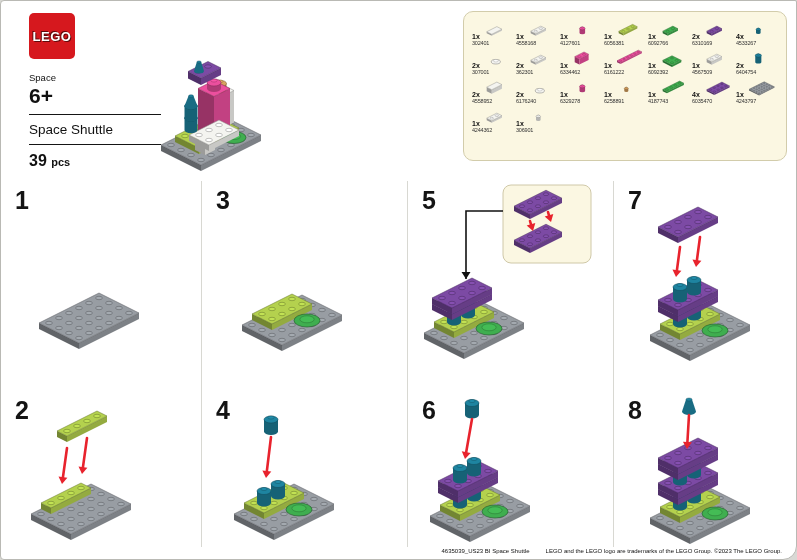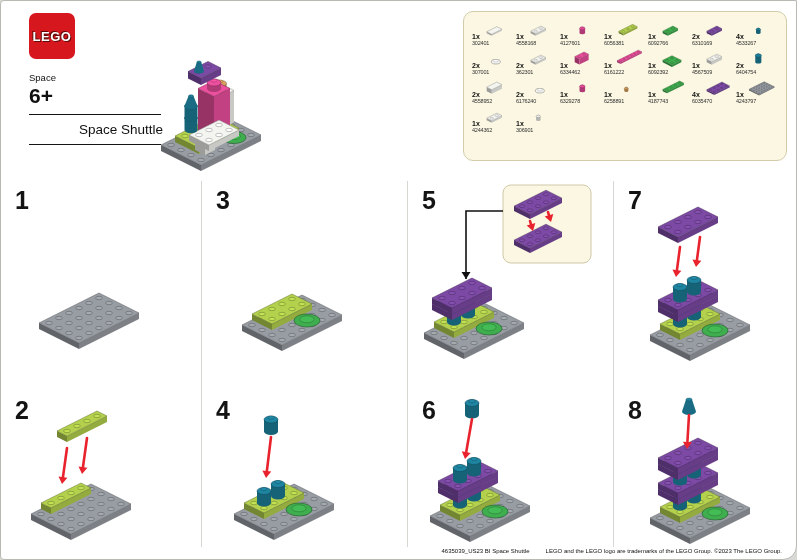--- a/index.html
+++ b/index.html
@@ -6,21 +6,21 @@
   .page{width:797px;height:560px;position:relative;background:#fff;border:1px solid #b9b9b4;
         box-sizing:border-box;overflow:hidden;border-radius:4px 2px 14px 4px;margin:0 auto;}
   
   .brand{position:absolute;left:28px;top:12px;width:134px;}
   .lego-logo{width:46px;height:46px;border-radius:5px;display:flex;align-items:center;justify-content:center;
              color:#fff;font-weight:bold;font-size:13px;letter-spacing:.5px;
              text-shadow:1px 1px 0 #5e0a0c, -1px -1px 0 #5e0a0c;}
   .ages{font-size:9.5px;margin-top:13px;color:#111;}
   .age-val{font-size:21px;font-weight:bold;line-height:1;margin:2px 0 8px;color:#111;}
   .rule{border-top:1.6px solid #151515;width:132px;margin:0 0 7px;}
-  .set-title{font-size:13.5px;margin:0 0 7px;color:#111;text-align:right;}
+  .set-title{font-size:13.5px;margin:0 0 7px;color:#111;}
   .pcs{font-size:16px;font-weight:bold;color:#111;}
   .pcs .unit{font-size:11px;}
   .hero{position:absolute;left:148px;top:4px;width:135px;height:172px;}
   .parts-box{position:absolute;left:462px;top:10px;width:324px;height:150px;border-radius:10px;
              border:1px solid #d2ccab;padding:6px 8px;box-sizing:border-box;}
   .parts-grid{display:grid;grid-template-columns:repeat(7,1fr);column-gap:2px;row-gap:1px;}
   .part-cell{display:flex;flex-direction:column;align-items:flex-start;}
   .part-top{display:flex;align-items:flex-end;gap:1px;}
   .part-qty{font-weight:bold;font-size:7px;color:#111;}
   .part-icon{display:block;}
@@ -37,26 +37,30 @@
   .step-panel.row2 .step-number{top:32px;}
   
   .fineprint{position:absolute;right:14px;bottom:5px;display:flex;gap:16px;font-size:6px;color:#111;}
 </style>
 </head>
 <body>
 
 <div class="page">
 
   <div class="brand">
-    <div class="lego-logo" style="background: rgb(214, 24, 30); border-radius: 7px;">LEGO</div>
+    <div class="lego-logo" style="background: rgb(214, 24, 30);">LEGO</div>
     <div class="ages">Space</div>
     <div class="age-val">6+</div>
     <div class="rule"></div>
     <div class="set-title">Space Shuttle</div>
     <div class="rule"></div>
+    <div class="pcs">
+      <span>39</span>
+      <span class="unit">pcs</span>
+    </div>
   </div>
 
   <svg class="hero" viewBox="0 0 135 172">
       <polygon points="12.0,140.0 52.0,160.0 52.0,166.0 12.0,146.0" fill="#616468"></polygon>
       <polygon points="52.0,160.0 112.0,130.0 112.0,136.0 52.0,166.0" fill="#7d8186"></polygon>
       <polygon points="12.0,140.0 72.0,110.0 112.0,130.0 52.0,160.0" fill="#989da3" stroke="#54565a" stroke-width="0.5"></polygon>
       <ellipse cx="22" cy="140" rx="3.4" ry="1.7" fill="#a4aab0" stroke="#54565a" stroke-width="0.5"></ellipse>
       <ellipse cx="32" cy="145" rx="3.4" ry="1.7" fill="#a4aab0" stroke="#54565a" stroke-width="0.5"></ellipse>
       <ellipse cx="42" cy="150" rx="3.4" ry="1.7" fill="#a4aab0" stroke="#54565a" stroke-width="0.5"></ellipse>
       <ellipse cx="52" cy="155" rx="3.4" ry="1.7" fill="#a4aab0" stroke="#54565a" stroke-width="0.5"></ellipse>

